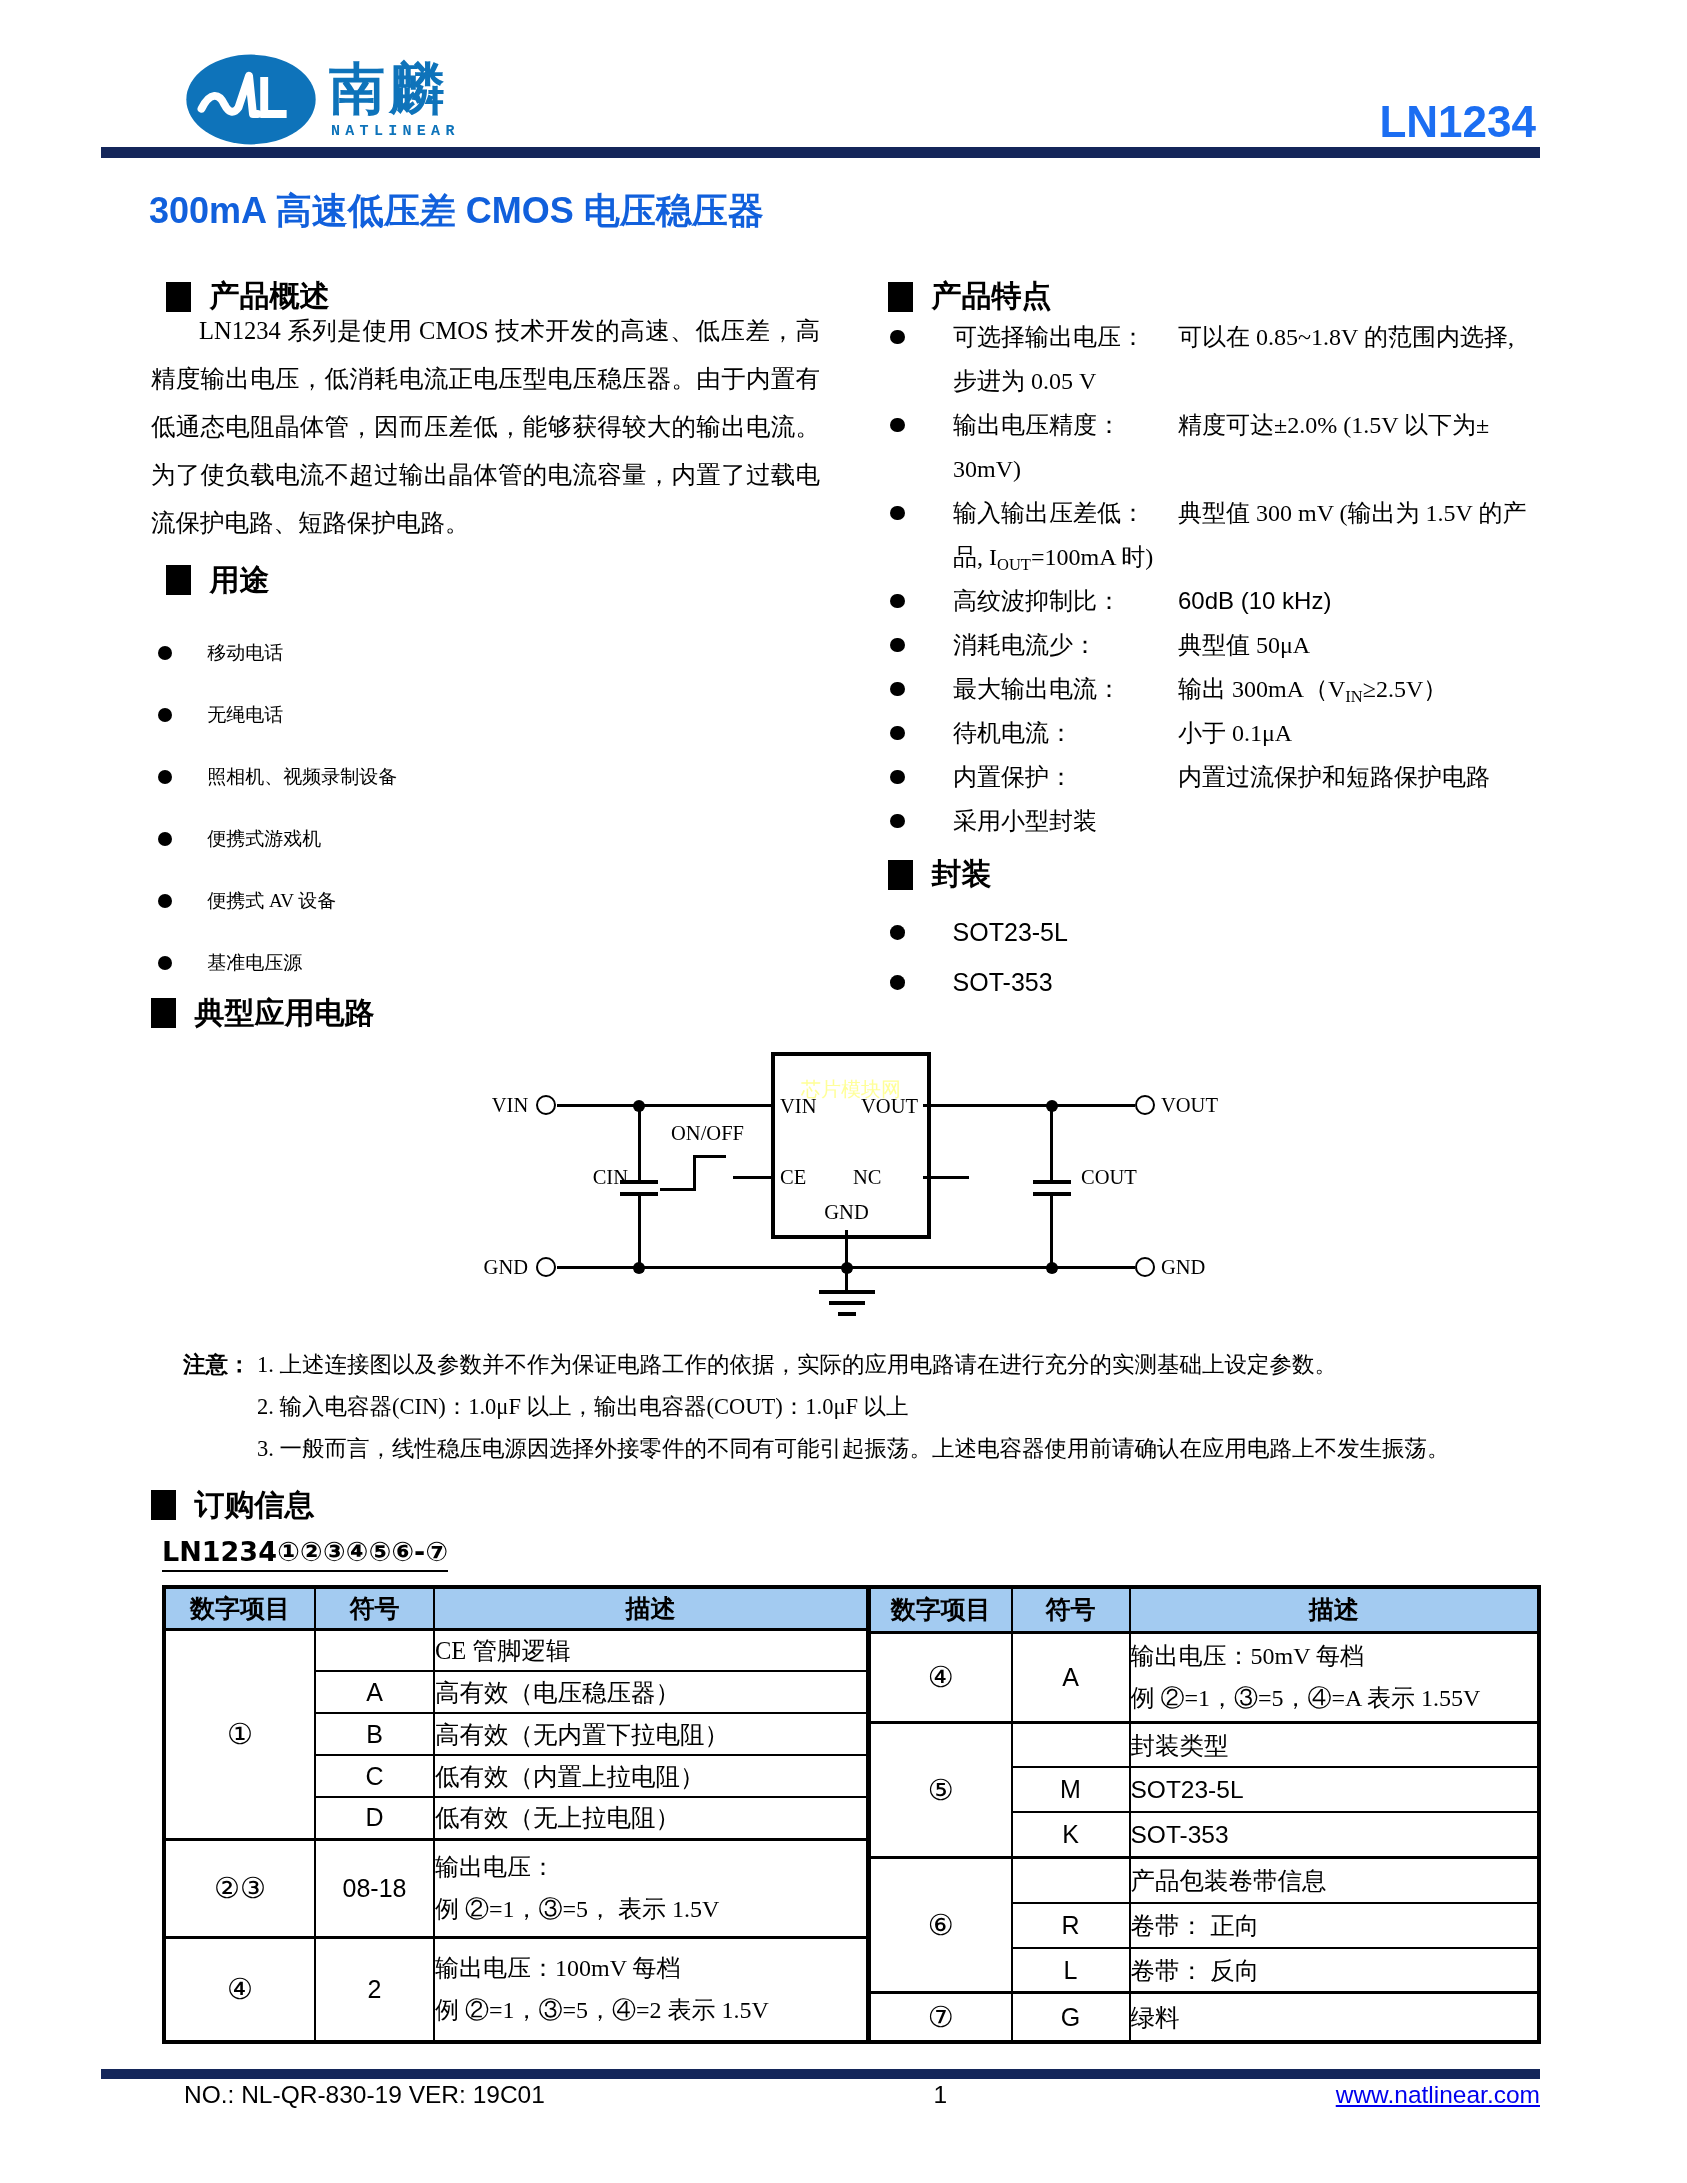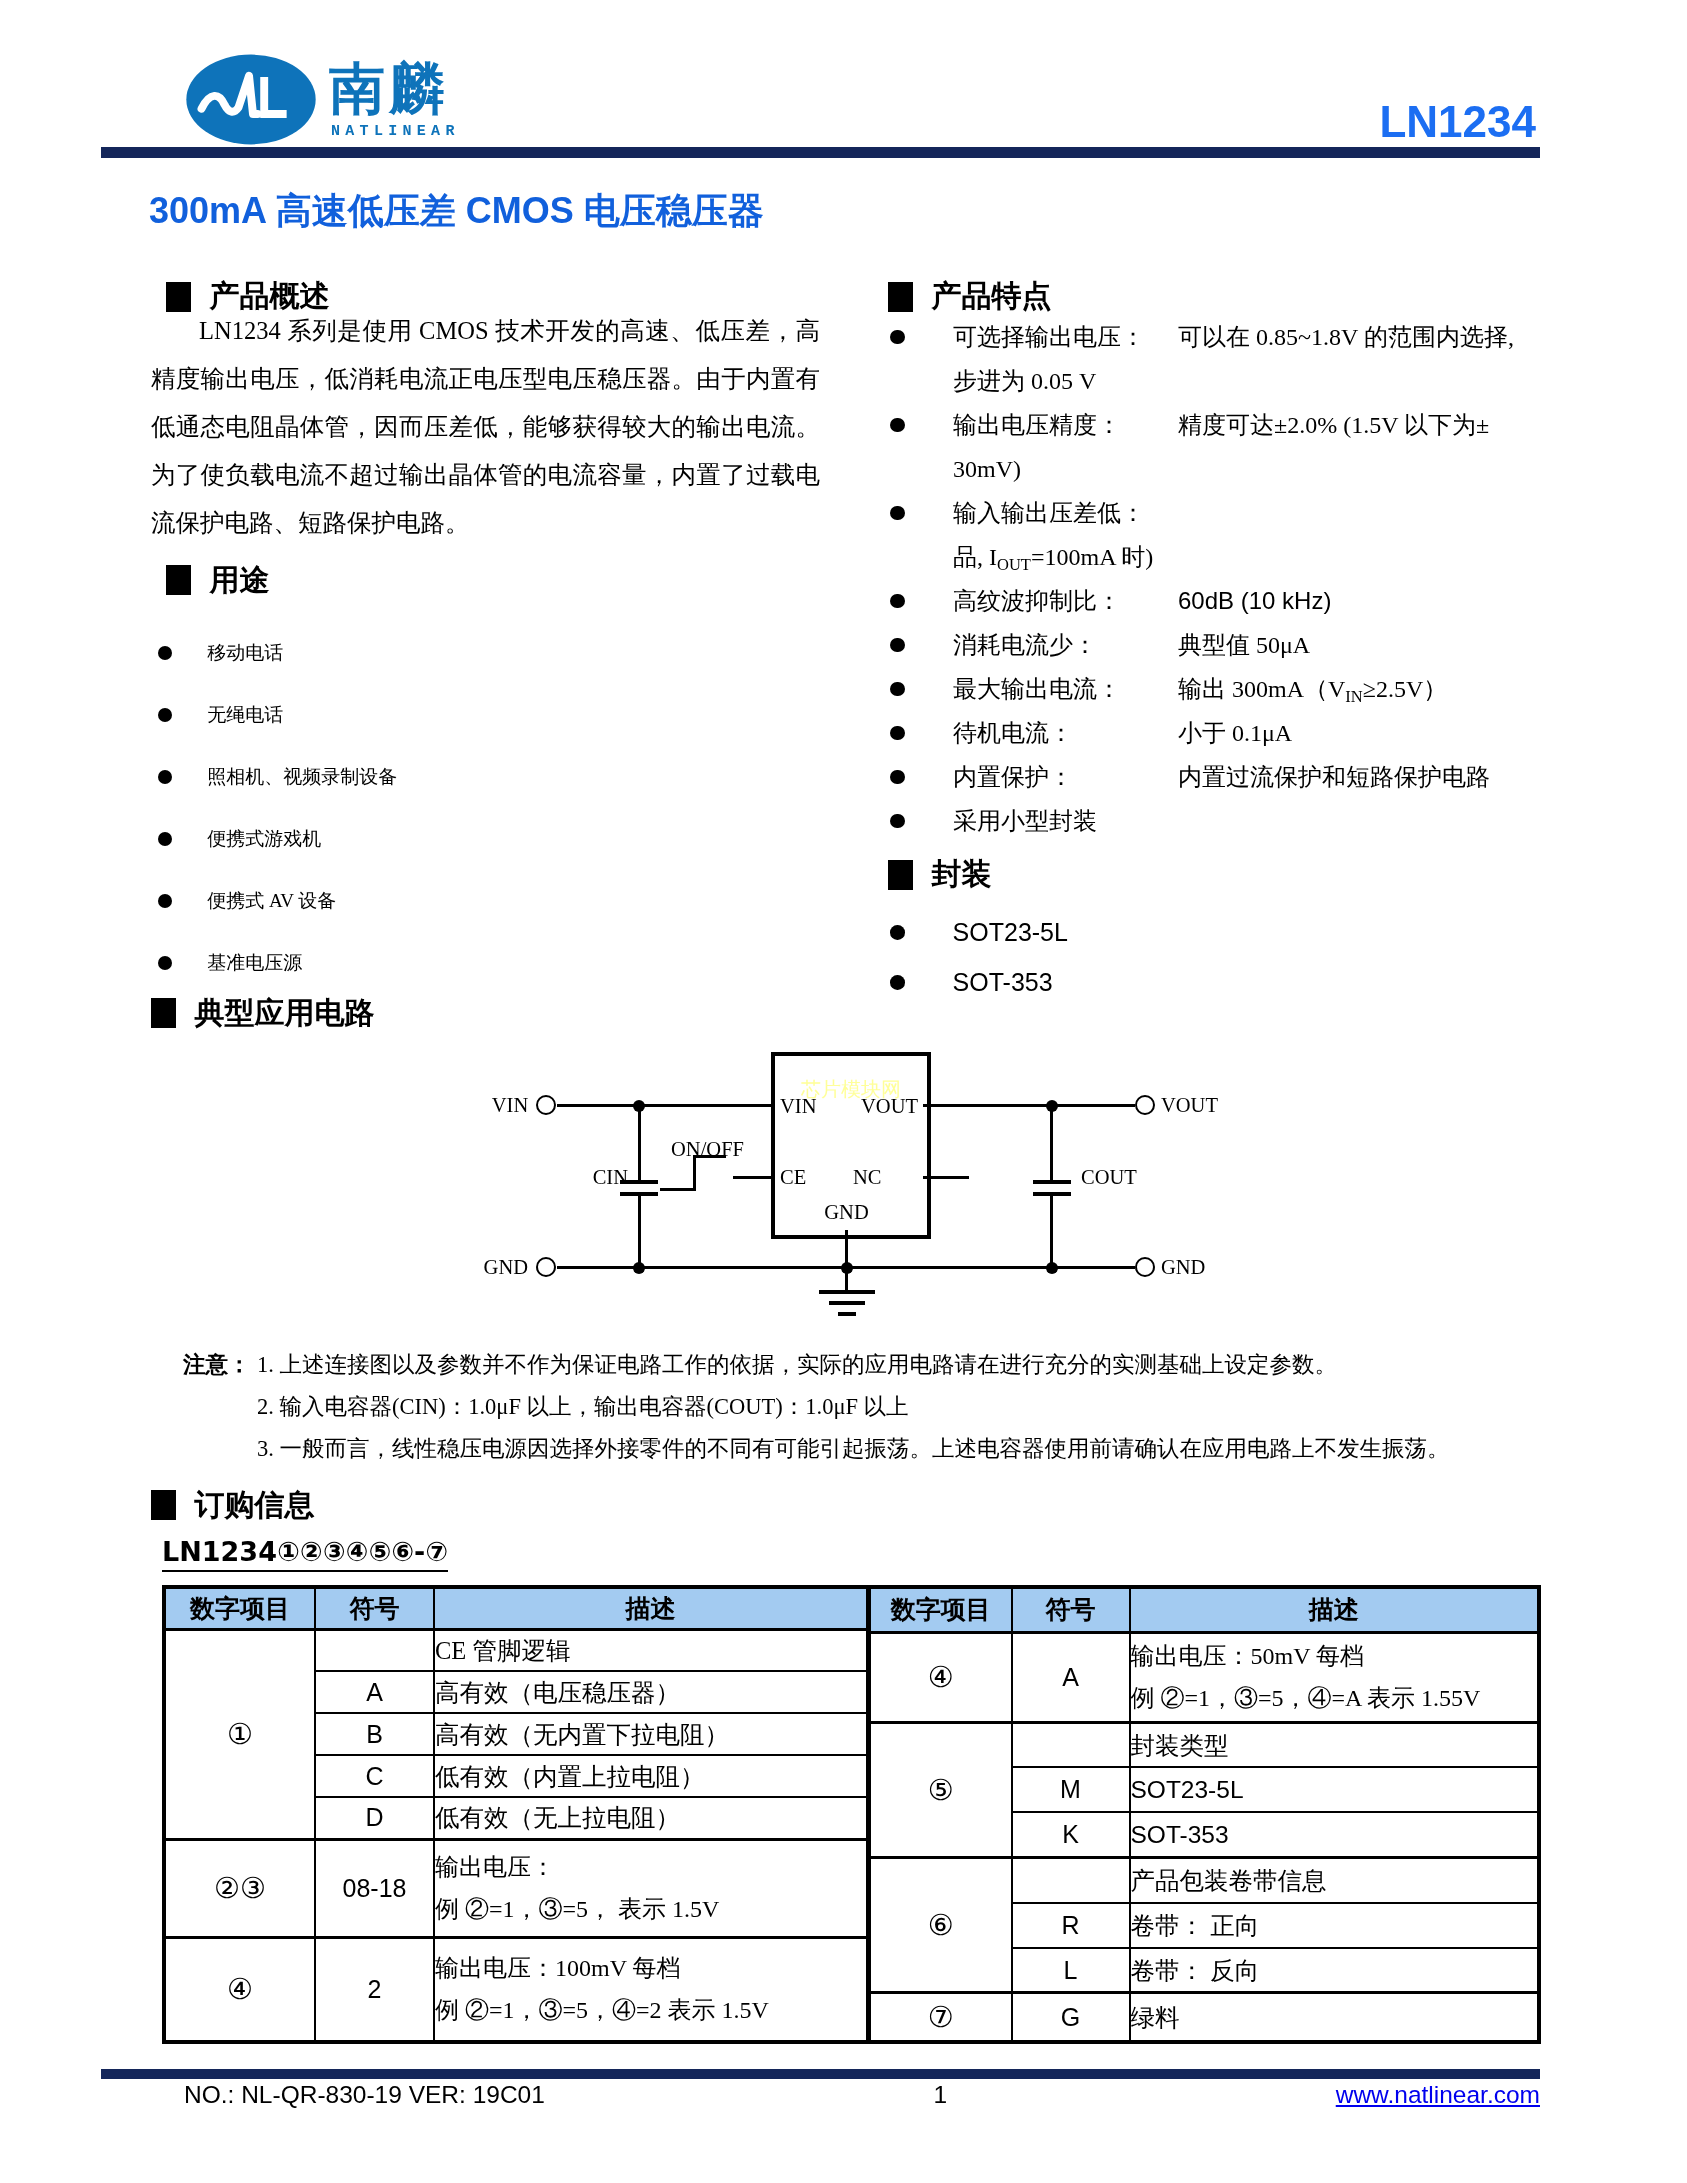--- a/index.html
+++ b/index.html
@@ -175,20 +175,21 @@
         <span class="bdot"></span>
         <span class="flabel">输出电压精度：</span>
         <span class="fvalue">精度可达±2.0% (1.5V 以下为±</span>
       </div>
       <div class="feat-line">
         <span class="flabel">30mV)</span>
       </div>
       <div class="feat-line">
         <span class="bdot"></span>
         <span class="flabel">输入输出压差低：</span>
+        <span class="fvalue">典型值 300 mV (输出为 1.5V 的产</span>
       </div>
       <div class="feat-line">
         <span class="flabel"><span>品, I</span><span class="subsc">OUT</span><span>=100mA 时)</span></span>
       </div>
       <div class="feat-line">
         <span class="bdot"></span>
         <span class="flabel">高纹波抑制比：</span>
         <span class="fvalue latf">60dB (10 kHz)</span>
       </div>
       <div class="feat-line">
@@ -257,21 +258,21 @@
     <span class="clabel" style="left:698px;top:58px;">VOUT</span>
     <div class="dot" style="left:170px;top:65px;"></div>
     <div class="dot" style="left:583px;top:65px;"></div>
 
     <div class="wire" style="left:175px;top:71px;width:3.3px;height:74px;"></div>
     <div class="plate" style="left:157px;top:145px;"></div>
     <div class="plate" style="left:157px;top:157px;"></div>
     <div class="wire" style="left:175px;top:161px;width:3.3px;height:72px;"></div>
     <span class="clabel" style="left:99px;top:130px;width:66px;text-align:right;">CIN</span>
 
-    <span class="clabel" style="left:205px;top:86px;width:79px;text-align:center;margin-top:16px;">ON/OFF</span>
+    <span class="clabel" style="left:205px;top:86px;width:79px;text-align:center;">ON/OFF</span>
     <div class="wire" style="left:197px;top:153px;width:34px;height:3.3px;"></div>
     <div class="wire" style="left:230px;top:120px;width:3.3px;height:36px;"></div>
     <div class="wire" style="left:230px;top:120px;width:33px;height:3.3px;"></div>
     <div class="wire" style="left:270px;top:141px;width:38px;height:3.3px;"></div>
 
     <div class="wire" style="left:460px;top:141px;width:46px;height:3.3px;"></div>
 
     <div class="wire" style="left:587px;top:71px;width:3.3px;height:74px;"></div>
     <div class="plate" style="left:570px;top:145px;"></div>
     <div class="plate" style="left:570px;top:157px;"></div>

